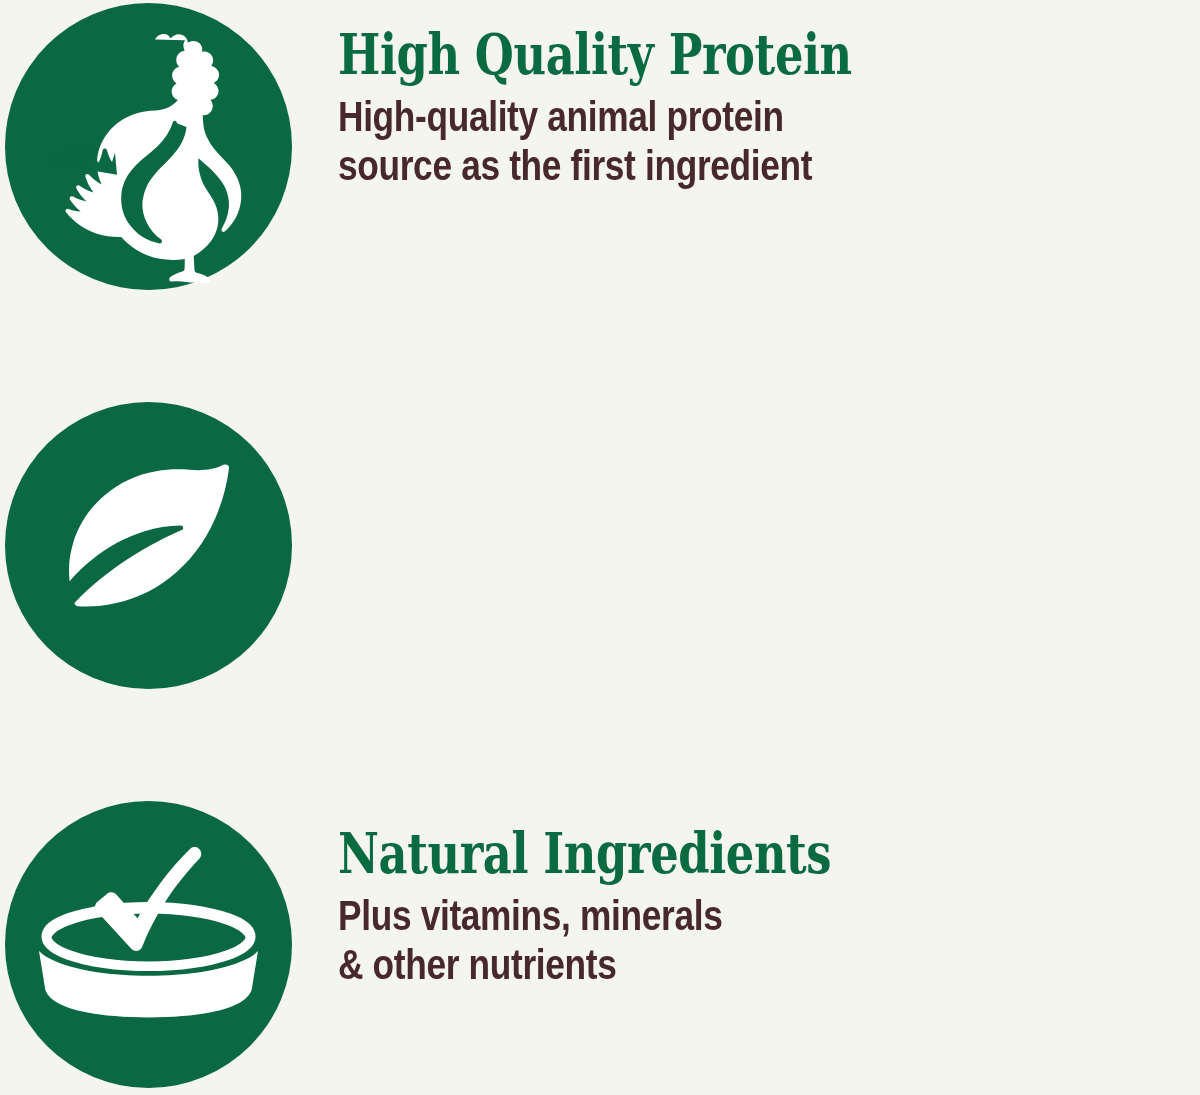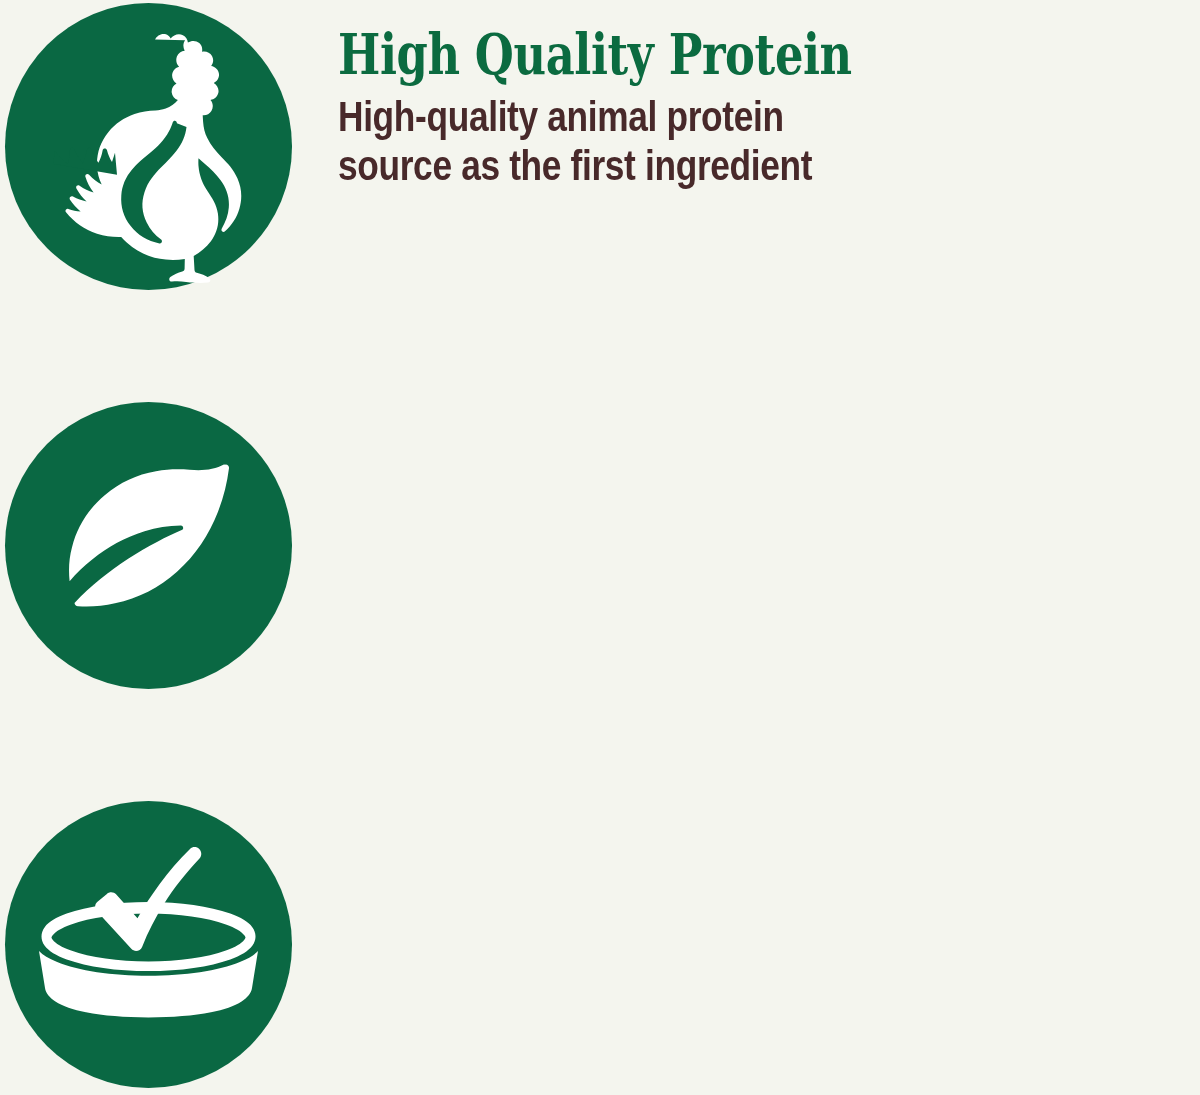--- a/index.html
+++ b/index.html
@@ -234,20 +234,25 @@
           c -8.4 6.7 -15.6 13.6 -22.6 21.7
           c -1.2 -12.0 -0.6 -22.4 2.4 -34.0
           c 5.4 -21.0 16.4 -38.2 33.0 -52.2
           c 15.0 -12.7 31.6 -20.4 51.0 -23.8
           c 11.6 -2.0 22.0 -2.3 33.6 -1.4
           c 13.4 1.0 24.0 0.2 35.4 -5.8
           Z"></path>
       </svg>
     </div>
 
+    <div class="copy">
+      <div class="feature-title">Natural Ingredients</div>
+      <div class="feature-desc">Plus vitamins, minerals
+&amp; other nutrients</div>
+    </div>
   </div>
 
   <div class="feature row-2">
 
     <div class="icon-badge">
       <svg viewBox="0 0 287 287">
 
         <path fill="#FFFFFF" d="
           M143.5 101.0
           c 32.0 0.0 61.0 4.2 81.8 11.6

